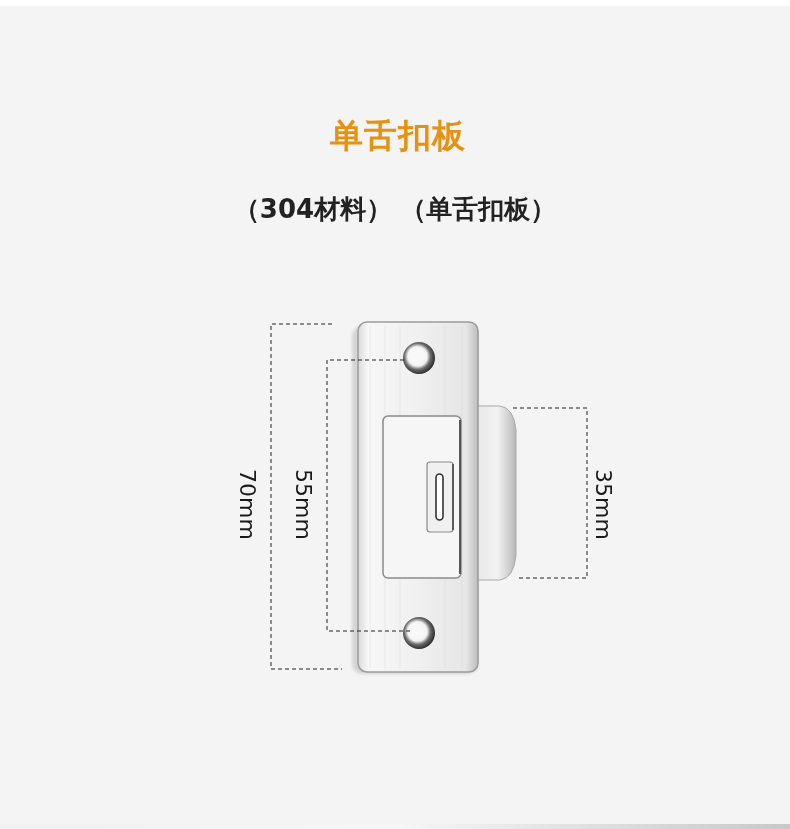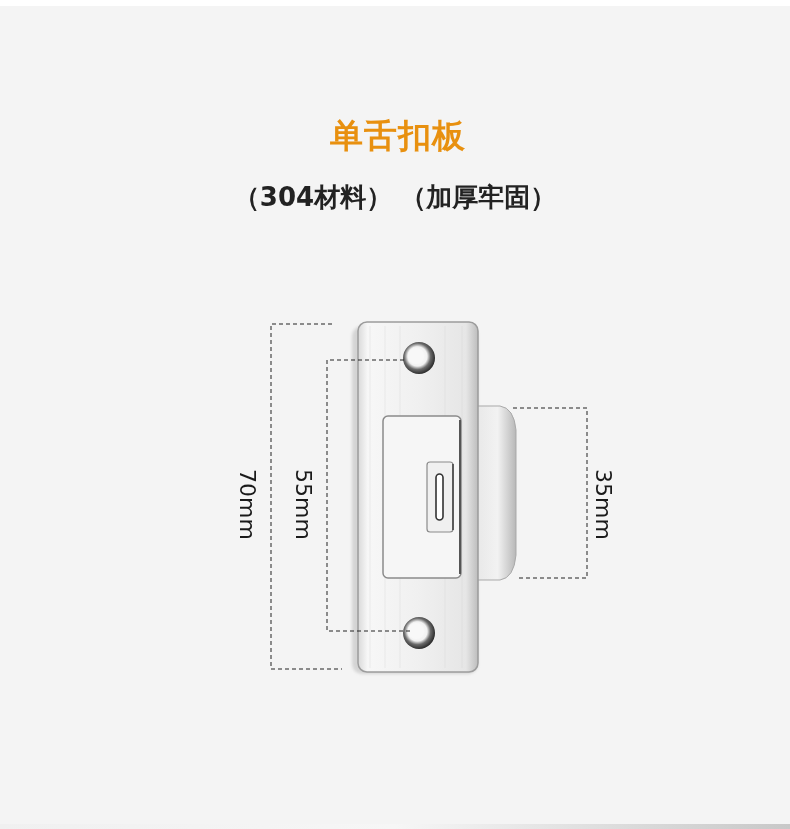--- a/index.html
+++ b/index.html
@@ -1,34 +1,34 @@
 <!DOCTYPE html>
 <html><head>
   <meta charset="utf-8">
   <style>
     html, body { margin:0; padding:0; }
     body { width:790px; height:829px; background:#ffffff; position:relative; overflow:hidden; font-family:"DejaVu Sans", sans-serif; }
     .canvas { position:absolute; left:0; top:6px; width:790px; height:818px; background:#f4f4f4; }
     .bottom-shade { position:absolute; left:0; top:824px; width:790px; height:5px; background:linear-gradient(90deg,#f0f0f0 0%,#f6f6f6 50%,#c8c8c8 100%); }
     .title { position:absolute; left:0; top:114px; width:796px; text-align:center; font-size:33px; font-weight:bold; color:#e8900f; letter-spacing:1px; }
     .subtitle { position:absolute; left:0; top:180px; width:790px; text-align:center; font-size:26px; font-weight:bold; color:#222222; }
-    .sub-part { display:inline-block; }
+    .sub-part { display:inline-block;margin-top:12px; }
     .sub-gap { display:inline-block; width:8px; }
     .dim { position:absolute; font-size:22px; color:#1a1a1a; transform:rotate(90deg); transform-origin:center center; white-space:nowrap; font-family:"DejaVu Sans", sans-serif; }
     svg { position:absolute; left:0; top:0; }
   </style>
 </head>
 <body>
 
 <div class="canvas"></div>
 <div class="bottom-shade"></div>
 
 <div class="title">单舌扣板</div>
 <div class="subtitle">
-  <span class="sub-part">（304材料）</span><span class="sub-gap"></span><span class="sub-part">（加厚牢固）</span>
+  <span class="sub-part">（304材料）</span><span class="sub-gap"></span><span class="sub-part">（单舌扣板）</span>
 </div>
 
 <svg width="790" height="829" viewBox="0 0 790 829">
   <defs>
     <linearGradient id="steel" x1="0" y1="0" x2="1" y2="0">
       <stop offset="0" stop-color="#d9d9d9"></stop>
       <stop offset="0.08" stop-color="#f7f7f7"></stop>
       <stop offset="0.5" stop-color="#f0f0f0"></stop>
       <stop offset="0.9" stop-color="#e6e6e6"></stop>
       <stop offset="1" stop-color="#bdbdbd"></stop>

